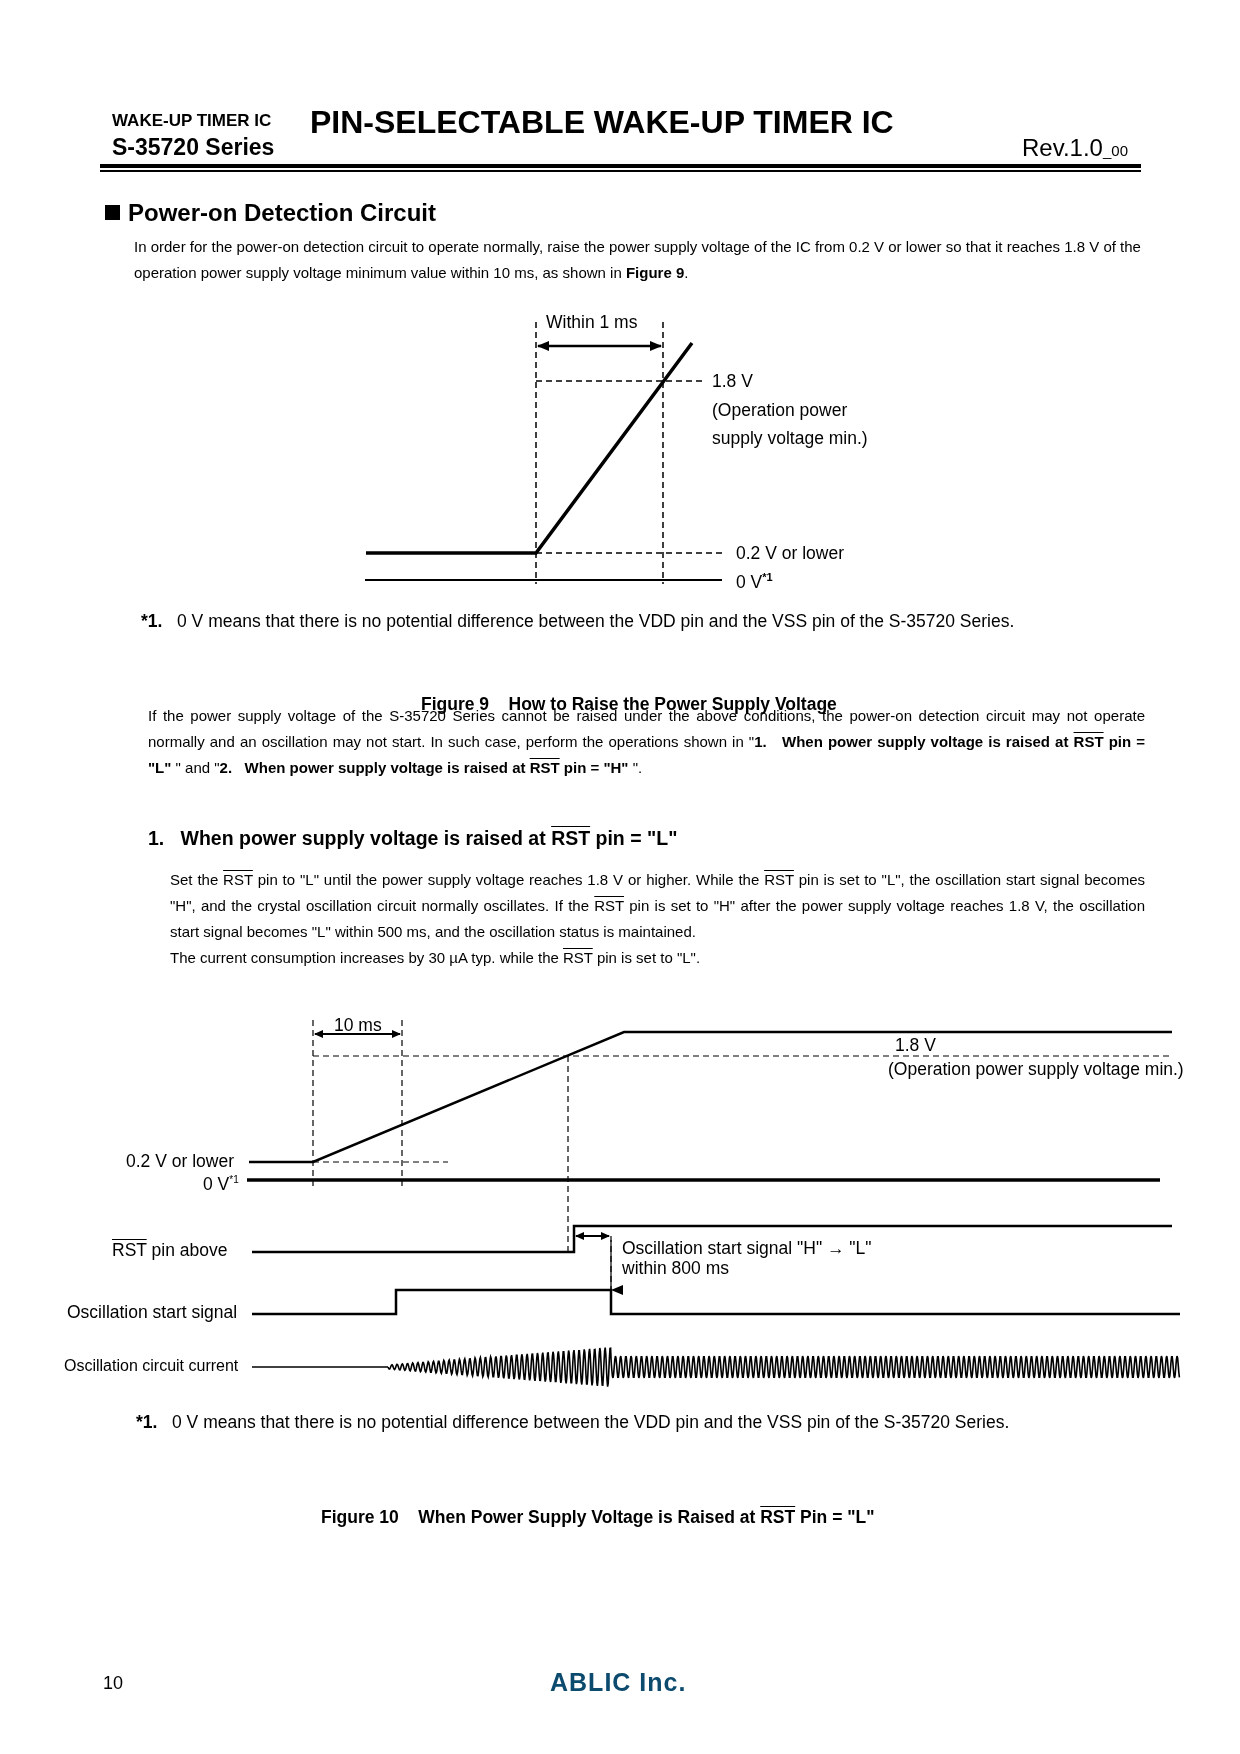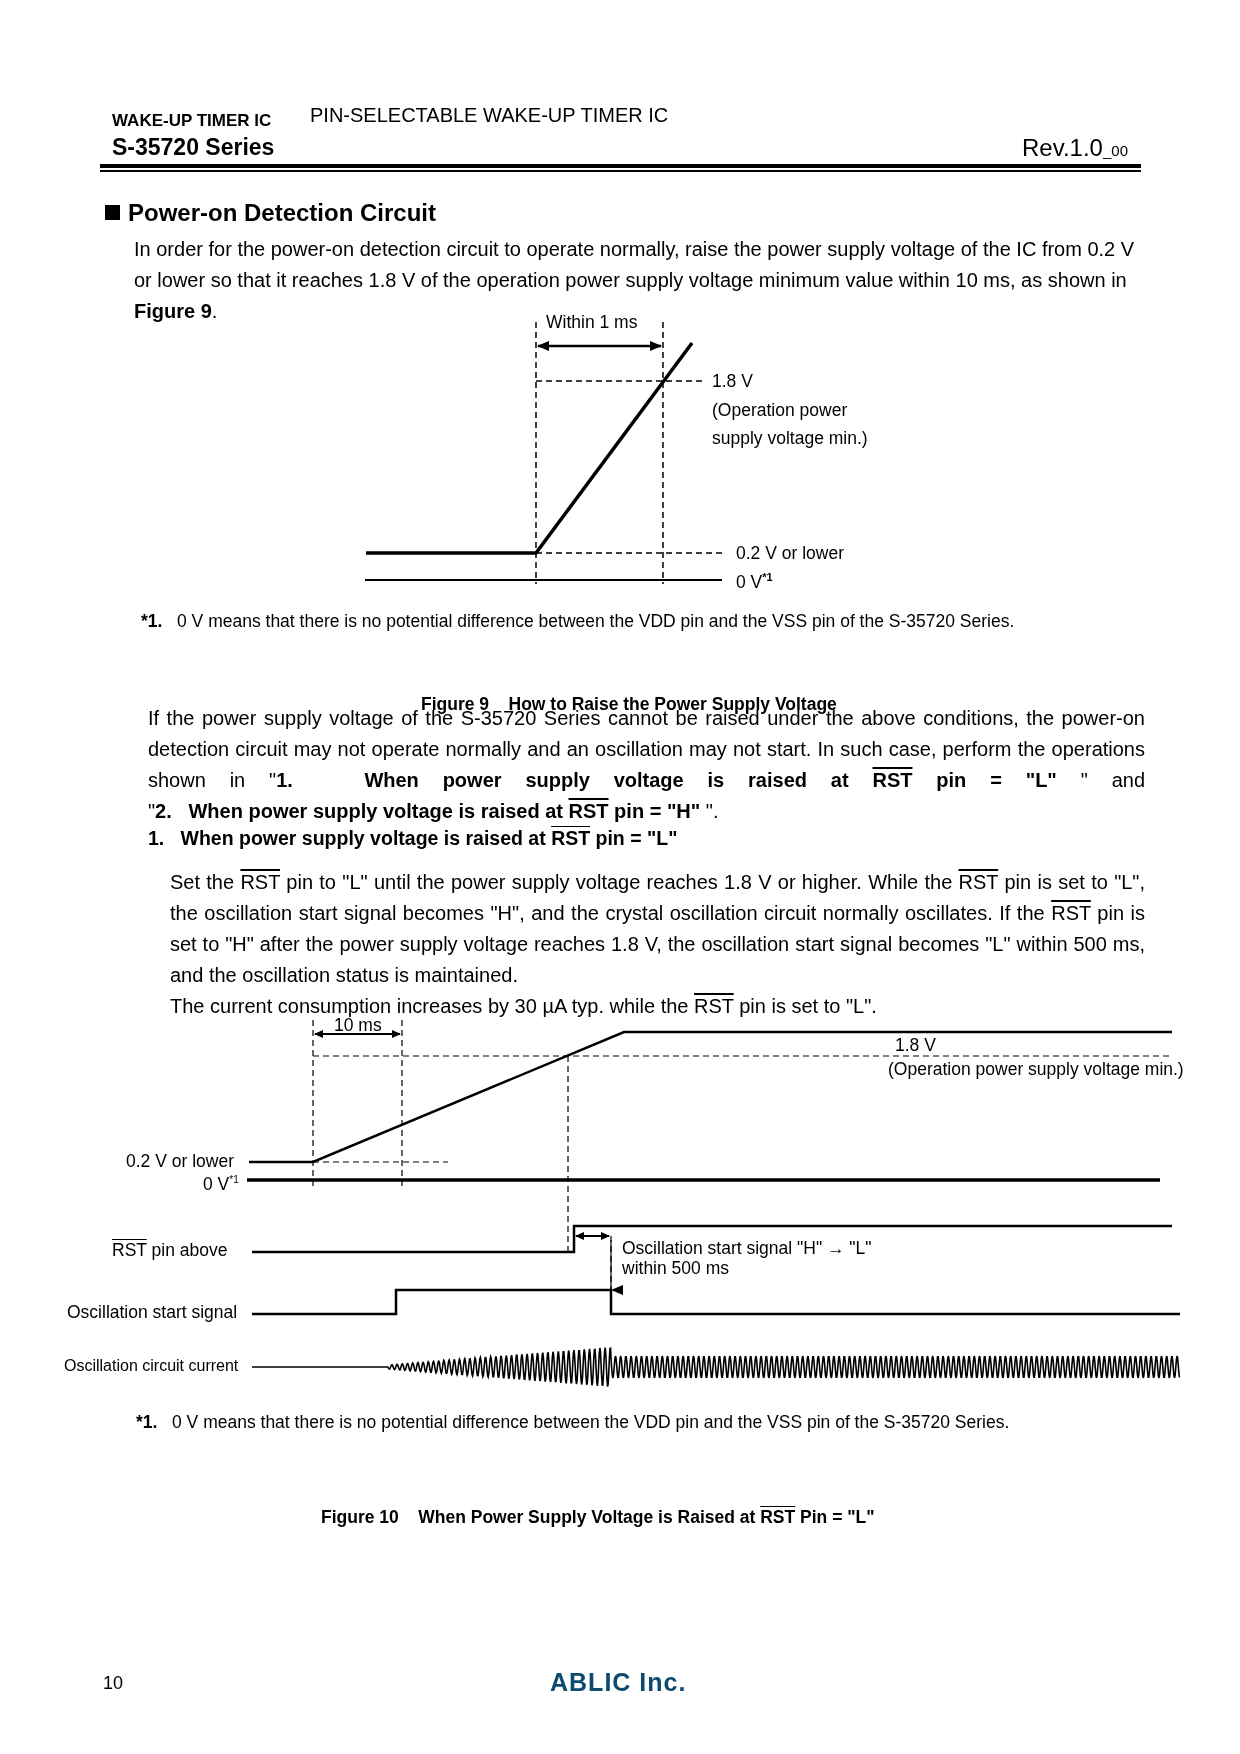--- a/index.html
+++ b/index.html
@@ -2,30 +2,30 @@
 <html><head>
 <meta charset="utf-8">
 <style>
   html, body { margin: 0; padding: 0; background: #ffffff; }
   body { width: 1240px; height: 1754px; position: relative; overflow: hidden;
          font-family: "Liberation Sans", sans-serif; color: #000; }
   .abs { position: absolute; white-space: nowrap; }
   .ol { text-decoration: overline; }
   
   .hdr-small { font-weight: bold; font-size: 17px; top: 111px; left: 112px; }
-  .hdr-title { font-weight: normal; font-size: 20px; top: 104px; left: 310px; }
+  .hdr-title { font-weight: bold; font-size: 32px; top: 104px; left: 310px; }
   .hdr-series { font-weight: bold; font-size: 23px; top: 134px; left: 112px; }
   .hdr-rev { font-size: 24px; top: 134px; right: 112px; }
   .hdr-rev sub { font-size: 15px; vertical-align: baseline; }
   .rule1 { left: 100px; top: 164px; width: 1041px; height: 4px; background: #000; }
   .rule2 { left: 100px; top: 170px; width: 1041px; height: 2px; background: #000; }
   
   .sec-title { font-weight: bold; font-size: 24px; top: 199px; left: 105px; }
   .sec-square { display: inline-block; width: 15px; height: 15px; background: #000; margin-right: 8px; vertical-align: 1px; }
-  .para { font-size: 20px; line-height: 31px; }
+  .para { font-size: 15px; line-height: 26px; }
   .p1 { top: 234px; left: 134px; width: 1011px; white-space: normal; }
   .footnote { font-size: 17.5px; }
   .fn-mark { font-weight: bold; }
   .caption { font-weight: bold; font-size: 17.5px; margin-top: 44px; }
   .p2 { top: 703px; left: 148px; width: 997px; white-space: normal; text-align: justify; }
   .sub { font-weight: bold; font-size: 19.5px; top: 827px; left: 148px; }
   .p3 { top: 867px; left: 170px; width: 975px; white-space: normal; text-align: justify; }
   .b { font-weight: bold; }
   .diag-text { font-size: 17.5px; }
   .footer-page { font-size: 18px; top: 1673px; left: 103px; }
@@ -109,21 +109,21 @@
 
 <div class="abs para p3"><span style="white-space:pre-wrap">Set the </span><span class="ol">RST</span><span style="white-space:pre-wrap"> pin to "L" until the power supply voltage reaches 1.8 V or higher. While the </span><span class="ol">RST</span><span style="white-space:pre-wrap"> pin is set to "L", the oscillation start signal becomes "H", and the crystal oscillation circuit normally oscillates. If the </span><span class="ol">RST</span><span style="white-space:pre-wrap"> pin is set to "H" after the power supply voltage reaches 1.8 V, the oscillation start signal becomes "L" within 500 ms, and the oscillation status is maintained.</span><br><span style="white-space:pre-wrap">The current consumption increases by 30 µA typ. while the </span><span class="ol">RST</span><span style="white-space:pre-wrap"> pin is set to "L".</span></div>
 
 <div class="abs diag-text" style="top:1015px;left:334px">10 ms</div>
 <div class="abs diag-text" style="top:1035px;left:895px">1.8 V</div>
 <div class="abs diag-text" style="top:1059px;left:888px">(Operation power supply voltage min.)</div>
 <div class="abs diag-text" style="top:1151px;left:126px">0.2 V or lower</div>
 <div class="abs diag-text" style="top:1174px;left:203px"><span>0 V</span><sup style="font-size:10px">*1</sup></div>
 <div class="abs diag-text" style="top:1240px;left:112px"><span class="ol">RST</span><span style="white-space:pre"> pin above</span></div>
 <div class="abs diag-text" style="top:1238px;left:622px">Oscillation start signal "H" → "L"</div>
-<div class="abs diag-text" style="top:1258px;left:622px">within 500 ms</div>
+<div class="abs diag-text" style="top:1258px;left:622px">within 800 ms</div>
 <div class="abs diag-text" style="top:1302px;left:67px">Oscillation start signal</div>
 <div class="abs diag-text" style="top:1357px;left:64px;font-size:16px">Oscillation circuit current</div>
 
 <div class="abs footnote" style="top:1412px;left:136px"><span class="fn-mark">*1.</span>&nbsp;&nbsp;&nbsp;<span>0 V means that there is no potential difference between the VDD pin and the VSS pin of the S-35720 Series.</span></div>
 <div class="abs caption" style="top:1463px;left:321px;white-space:pre"><span>Figure 10    When Power Supply Voltage is Raised at </span><span class="ol">RST</span><span> Pin = "L"</span></div>
 
 <div class="abs footer-page">10</div>
 <div class="abs footer-brand">ABLIC Inc.</div>
 
 </body></html>

